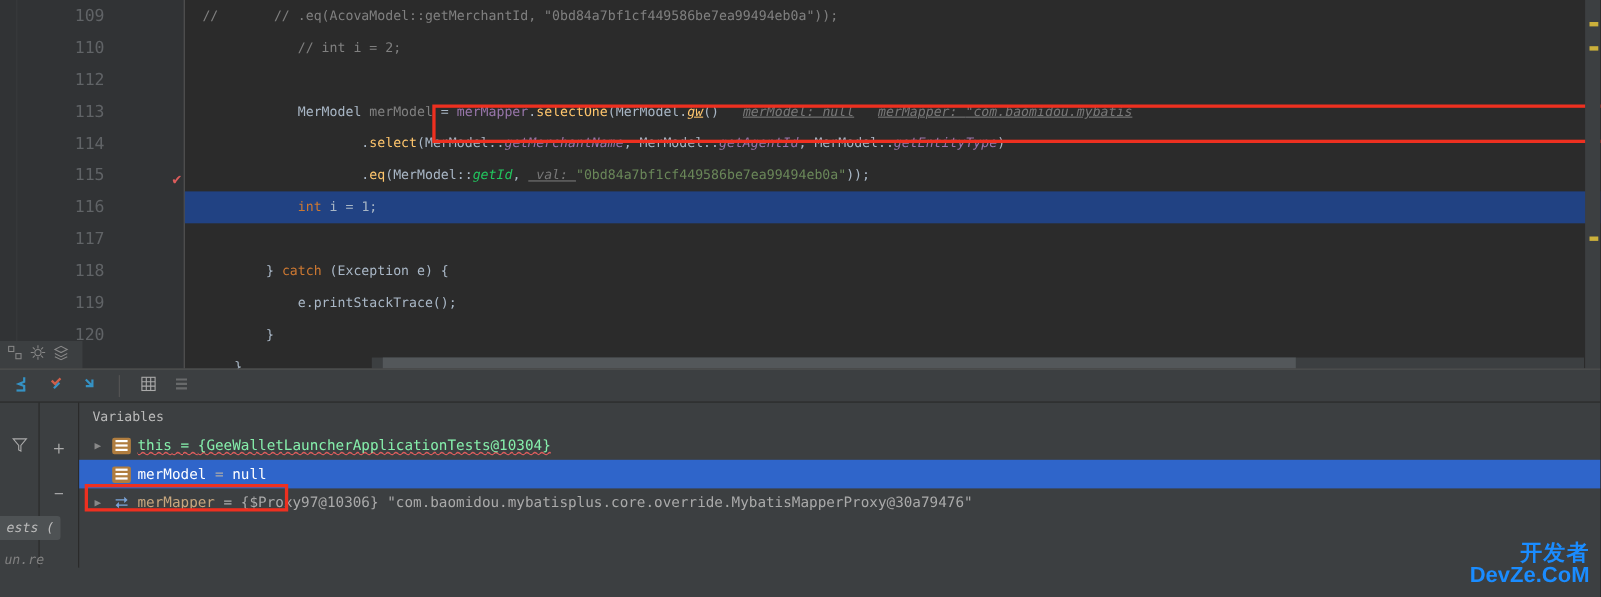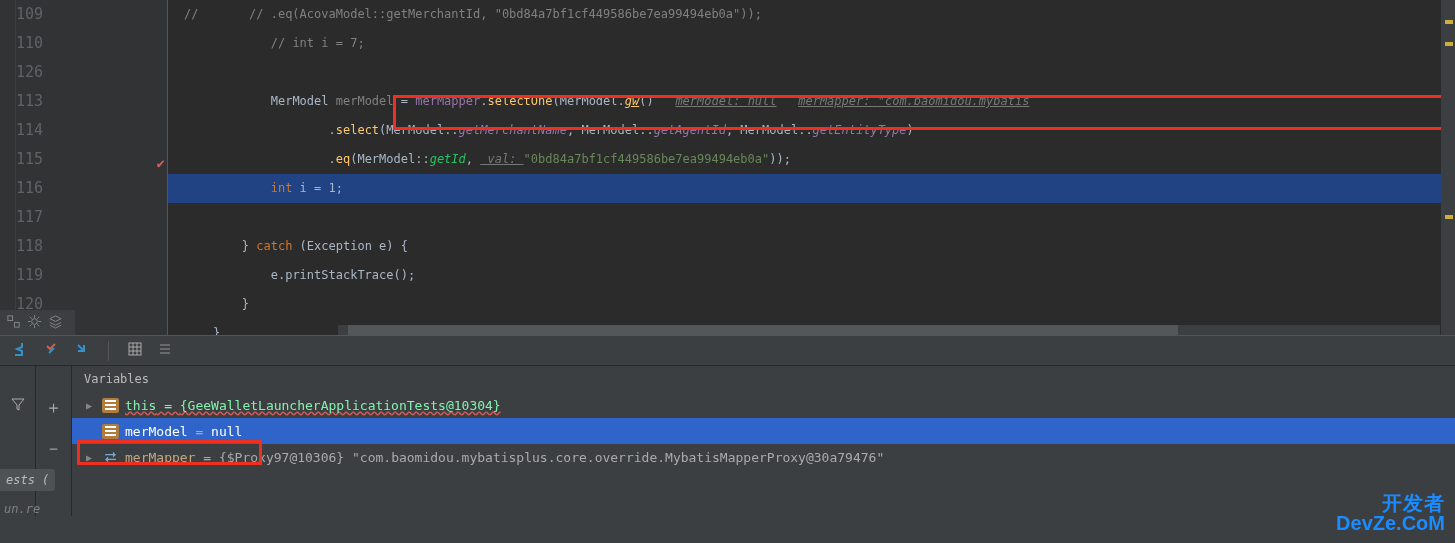--- a/index.html
+++ b/index.html
@@ -1,19 +1,19 @@
 <!DOCTYPE html>
 <html><head>
 <meta charset="utf-8">
 <style>
   * { margin: 0; padding: 0; box-sizing: border-box; }
   body { font-family: "Consolas", "Monaco", monospace; background: #2b2b2b; color: #a9b7c6; width: 1455px; height: 543px; overflow: hidden; font-size: 14px; }
   .editor-area { display: flex; height: 335px; background: #2b2b2b; position: relative; }
   .left-gutter { width: 16px; flex: none; background: #313335; border-right: 1px solid #3c3f41; }
-  .gutter { width: 152px; flex: none; background: #313335; color: #606366; text-align: left; padding-right: 20px; border-right: 1px solid #555; position: relative; }
+  .gutter { width: 152px; flex: none; background: #313335; color: #606366; text-align: center; padding-right: 20px; border-right: 1px solid #555; position: relative; }
   .gutter .ln { height: 29px; line-height: 29px; font-size: 15px; }
   .gutter .bp-check::after { content: "✔"; position: absolute; right: 2px; color: #db5c5c; font-size: 14px; margin-top: 4px; }
   .code { flex: 1; position: relative; }
   .codeline { height: 29px; line-height: 29px; white-space: pre; padding-left: 16px; font-size: 12px; }
   .hl-line { background: #214283; }
   .highlight-box { position: absolute; left: 225px; top: 95px; width: 1080px; height: 35px; border: 3px solid #ee3020; pointer-events: none; }
   .kw { color: #cc7832; }
   .type { color: #a9b7c6; }
   .var { color: #9876aa; font-style: normal; }
   .dim { color: #808080; }
@@ -64,33 +64,33 @@
   .edge-tab2 { position:absolute; left:0; top:500px; color:#808080; font-size:12px; font-style:italic; padding:2px 4px;}
 </style>
 </head>
 <body>
 
 <div class="editor-area">
   <div class="left-gutter"></div>
   <div class="gutter">
     <div class="ln">109</div>
     <div class="ln">110</div>
-    <div class="ln">126</div>
+    <div class="ln">112</div>
     <div class="ln">113</div>
     <div class="ln">114</div>
     <div class="ln bp-check">115</div>
     <div class="ln">116</div>
     <div class="ln">117</div>
     <div class="ln">118</div>
     <div class="ln">119</div>
     <div class="ln">120</div>
   </div>
   <div class="code">
     <div class="codeline"><span class="comment">//       // .eq(AcovaModel::getMerchantId, "0bd84a7bf1cf449586be7ea99494eb0a"));</span></div>
-    <div class="codeline">            <span class="comment">// int i = 7;</span></div>
+    <div class="codeline">            <span class="comment">// int i = 2;</span></div>
     <div class="codeline"></div>
     <div class="codeline">            <span class="type">MerModel</span> <span class="dim">merModel</span><span> = </span><span class="var">merMapper</span><span>.</span><span class="method">selectOne</span><span>(</span><span class="type">MerModel</span><span>.</span><span class="hint ff" style="font-style:italic;color:#ffc66d">gw</span><span>()</span>   <span class="hint">merModel: </span><span class="hint">null</span>   <span class="hint">merMapper: </span><span class="hint">"com.baomidou.mybatis</span></div>
     <div class="codeline">                    <span>.</span><span class="method">select</span><span>(</span><span class="type">MerModel</span><span>::</span><span class="ff" style="font-style:italic;color:#9876aa">getMerchantName</span><span>, </span><span class="type">MerModel</span><span>::</span><span class="ff" style="font-style:italic;color:#9876aa">getAgentId</span><span>, </span><span class="type">MerModel</span><span>::</span><span class="ff" style="font-style:italic;color:#9876aa">getEntityType</span><span>)</span></div>
     <div class="codeline">                    <span>.</span><span class="method">eq</span><span>(</span><span class="type">MerModel</span><span>::</span><span class="ff" style="font-style:italic;color:#22c55e">getId</span><span>, </span><span class="hint"> val: </span><span class="str">"0bd84a7bf1cf449586be7ea99494eb0a"</span><span>));</span></div>
     <div class="codeline hl-line">            <span class="kw">int</span><span> i </span><span>= 1;</span></div>
     <div class="codeline"></div>
     <div class="codeline">        <span>}</span><span class="kw"> catch </span><span>(Exception e) {</span></div>
     <div class="codeline">            <span>e.printStackTrace();</span></div>
     <div class="codeline">        <span>}</span></div>
     <div class="codeline">    <span>}</span></div>

